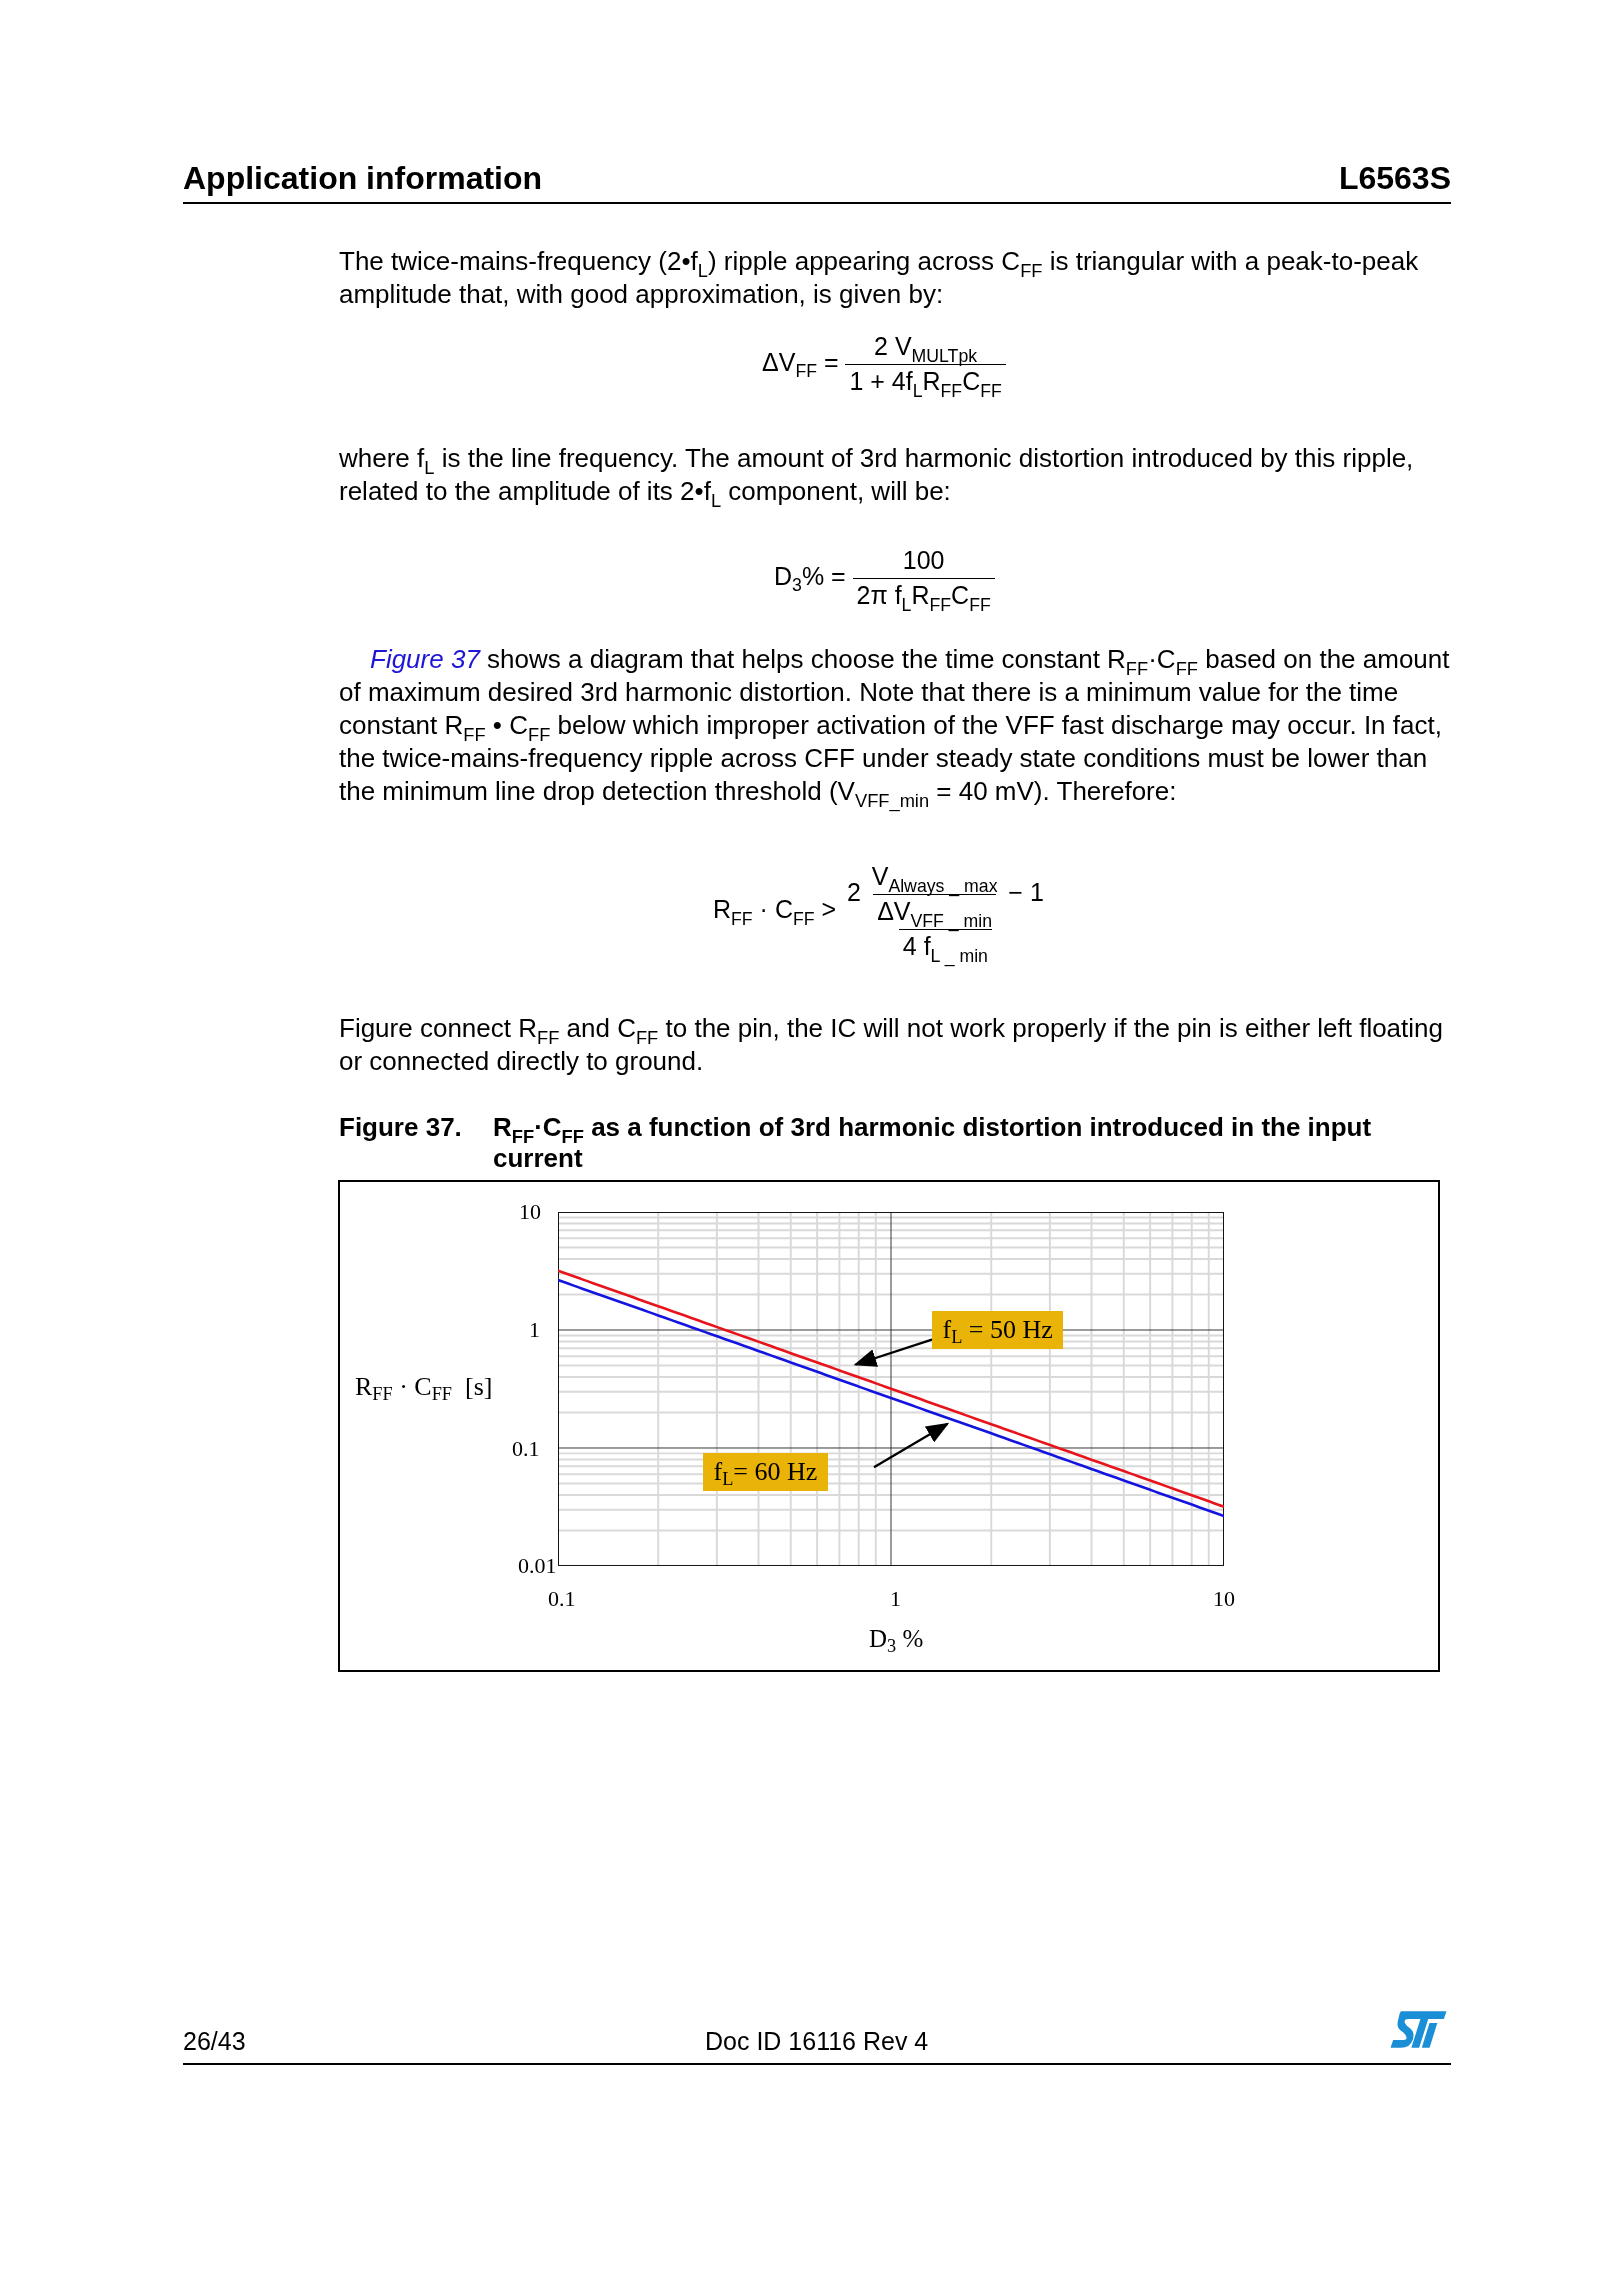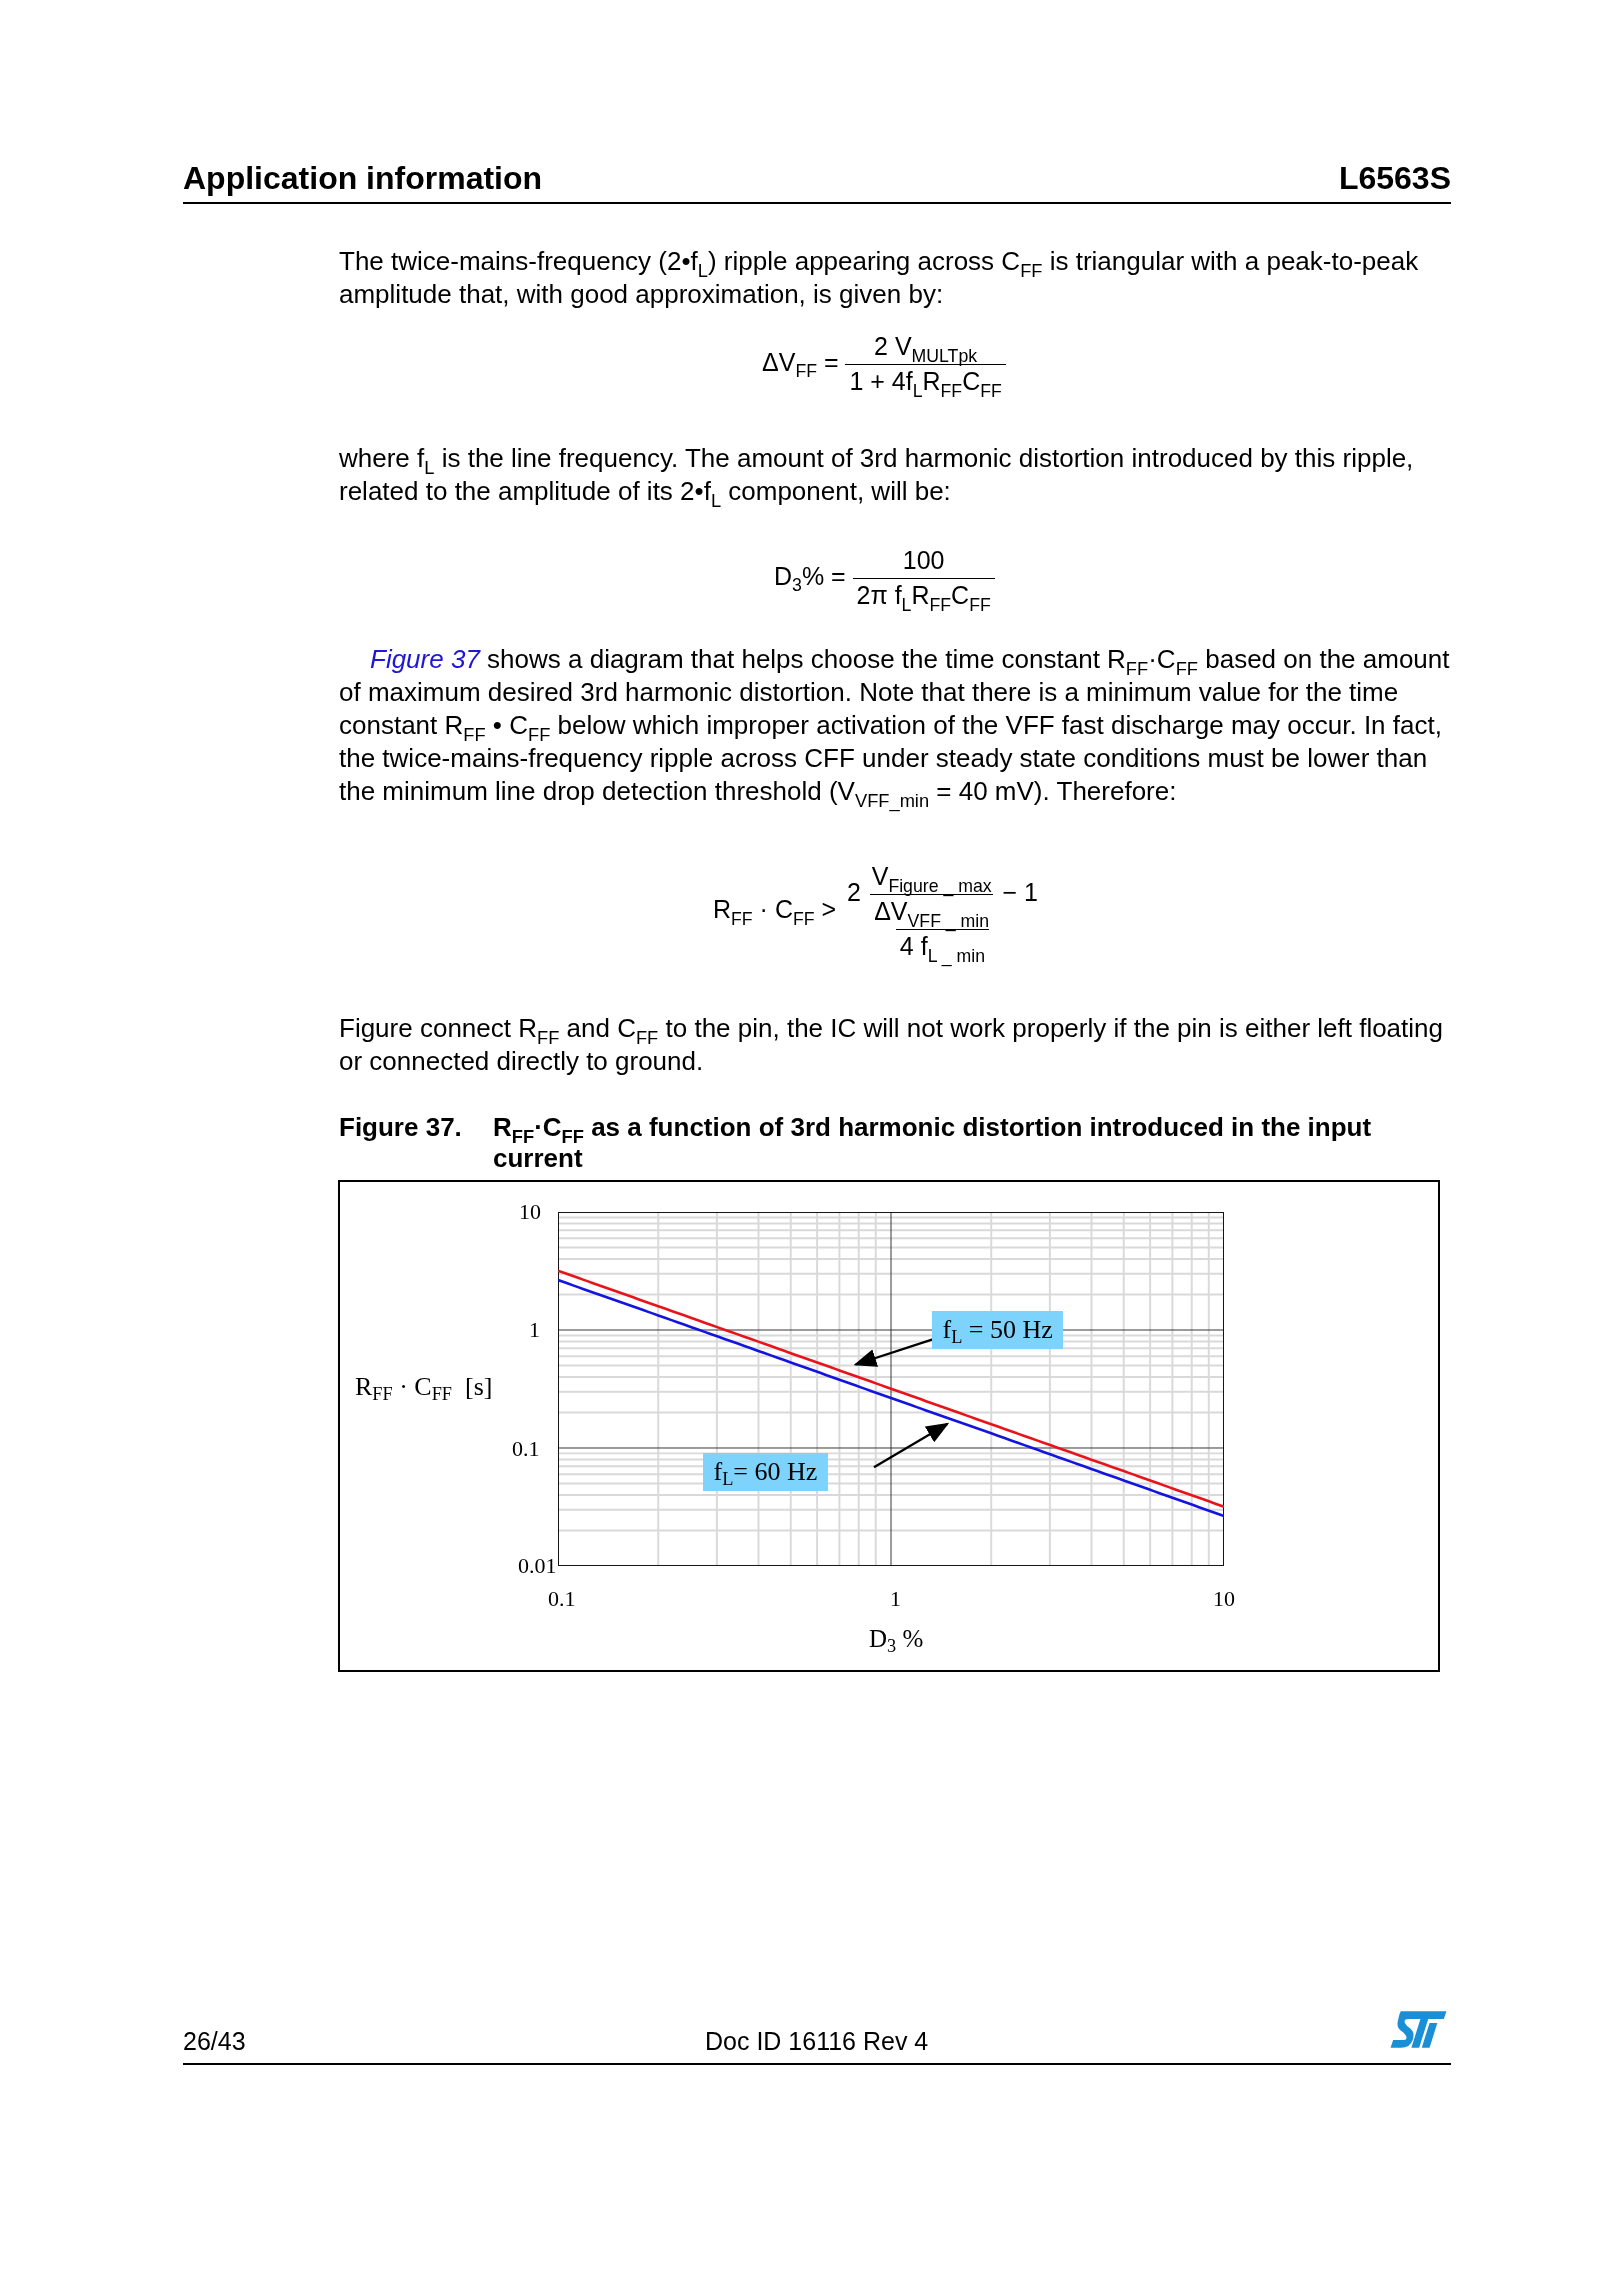--- a/index.html
+++ b/index.html
@@ -18,21 +18,21 @@
   .frac .den { padding: 2.6px 3.9px 0 3.9px; border-top: 1.3px solid #000; }
   .caption { position: absolute; left: 339px; top: 1112px; width: 1112px; font-size: 26px; font-weight: bold; line-height: 31px; }
   .caption .num { position: absolute; left: 0; top: 0; }
   .caption .txt { position: absolute; left: 154px; top: 0; width: 955px; }
   .caption sub { font-size: 18.3px; vertical-align: -6.5px; line-height: 0; }
   .figbox { position: absolute; left: 338px; top: 1180px; width: 1098px; height: 488px; border: 2px solid #000; }
   .tick { position: absolute; font-family: "Liberation Serif", serif; font-size: 22px; }
   .ylabel { position: absolute; left: 355px; top: 1372px; font-family: "Liberation Serif", serif; font-size: 26px; white-space: nowrap; }
   .ylabel sub, .xlabel sub, .ann sub { font-size: 18.3px; vertical-align: -5.2px; line-height: 0; }
   .xlabel { position: absolute; left: 869px; top: 1625px; font-family: "Liberation Serif", serif; font-size: 25px; }
-  .ann { position: absolute; font-family: "Liberation Serif", serif; font-size: 26px; background: #7dd3fc; padding: 3.9px 10.5px; white-space: nowrap; }
+  .ann { position: absolute; font-family: "Liberation Serif", serif; font-size: 26px; background: #eab308; padding: 3.9px 10.5px; white-space: nowrap; }
   .footer { position: absolute; top: 2027px; font-size: 25px; }
 </style>
 </head>
 <body>
 
 <div class="abs hdr" style="left:183px; top:160px;">Application information</div>
 <div class="abs hdr" style="right:171px; top:160px;">L6563S</div>
 <div class="rule" style="top:202px;"></div>
 
 <div class="para" style="top:245px;">
@@ -62,21 +62,21 @@
 <div class="para" style="top:643px;">
   <span class="link">Figure 37</span><span> shows a diagram that helps choose the time constant R</span><sub>FF</sub><span>·C</span><sub>FF</sub><span> based on the amount of maximum desired 3rd harmonic distortion. Note that there is a minimum value for the time constant R</span><sub>FF</sub><span> • C</span><sub>FF</sub><span> below which improper activation of the VFF fast discharge may occur. In fact, the twice-mains-frequency ripple across CFF under steady state conditions must be lower than the minimum line drop detection threshold (V</span><sub>VFF_min</sub><span> = 40 mV). Therefore:</span>
 </div>
 
 <div class="eq" style="left:713px; top:862px;">
   <span>R</span><sub>FF</sub><span> · C</span><sub>FF</sub><span> &gt; </span>
   <span class="frac">
     <span class="num">
       <span>2</span>
       <span class="frac">
-        <span class="num"><span>V</span><sub>Figure _ max</sub></span>
+        <span class="num"><span>V</span><sub>Always _ max</sub></span>
         <span class="den" style="border-top-width:0.7px;"><span>ΔV</span><sub>VFF _ min</sub></span>
       </span><span> − 1</span>
     </span>
     <span class="den"><span>4 f</span><sub>L _ min</sub></span>
   </span>
 </div>
 
 <div class="para" style="top:1012px;">
   <span>Figure connect R</span><sub>FF</sub><span> and C</span><sub>FF</sub><span> to the pin, the IC will not work properly if the pin is either left floating or connected directly to ground.</span>
 </div>

